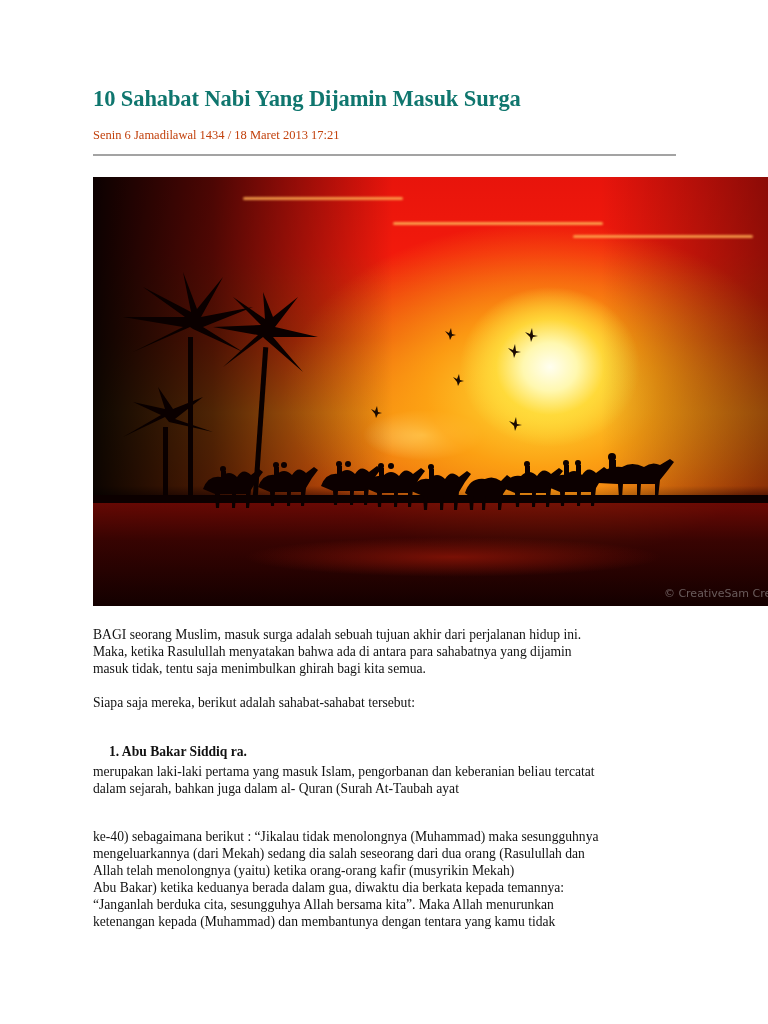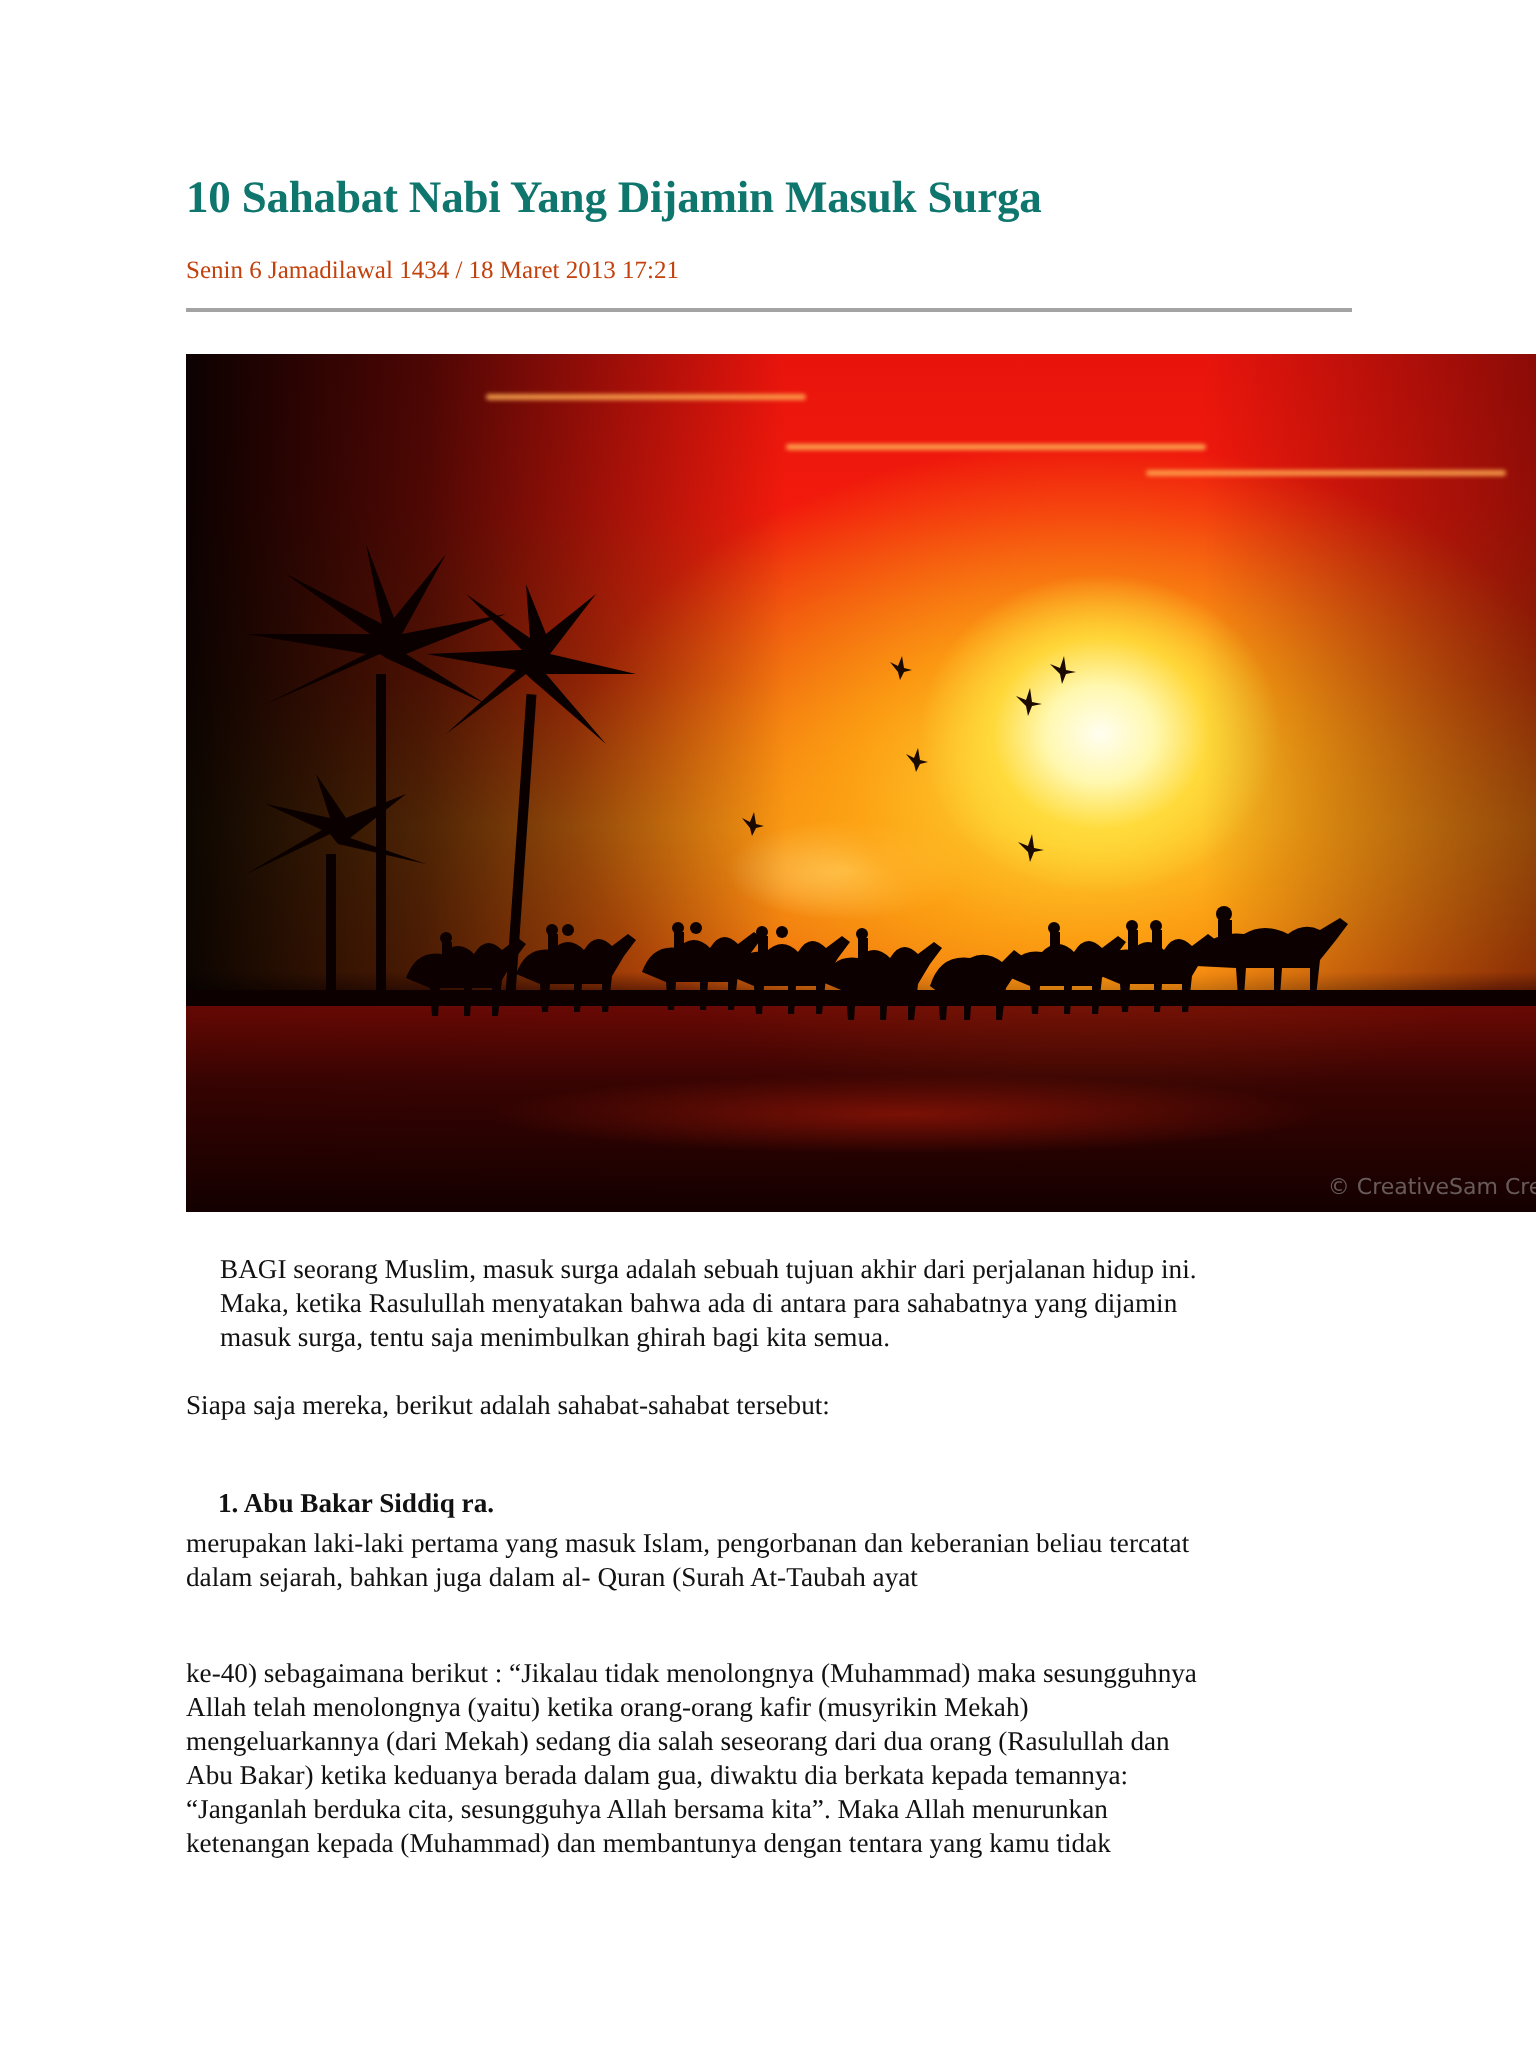--- a/index.html
+++ b/index.html
@@ -26,21 +26,21 @@
   .hero .streak { position: absolute; height: 3px; background: rgba(255,170,80,0.85); border-radius: 2px; filter: blur(1px); }
   .hero .ground { position: absolute; left: 0; top: 320px; width: 675px; height: 109px;
           background: linear-gradient(180deg, rgba(120,10,4,0.9) 0%, rgba(60,4,2,0.9) 40%, rgba(20,0,0,0.95) 100%); }
   .hero .ground-glow { position: absolute; left: 150px; top: 360px; width: 420px; height: 40px;
           background: radial-gradient(ellipse at center, rgba(140,20,6,0.8), rgba(0,0,0,0) 70%); }
   .hero svg { position: absolute; left: 0; top: 0; }
   .watermark { position: absolute; right: 2px; bottom: 6px; font-family: "DejaVu Sans", sans-serif;
           font-size: 11px; color: rgba(200,200,200,0.45); white-space: nowrap; }
 
   .para { position: absolute; left: 93px; width: 590px; margin: 0; font-size: 13.6px; line-height: 17px; color: #111; }
-  .p1 { top: 626px; margin-left: 17px; }
+  .p1 { top: 626px; }
   .p2 { top: 694px; }
   .h1 { position: absolute; left: 93px; top: 728px; margin: 16px; font-size: 13.6px; font-weight: bold; }
   .p3 { top: 763px; }
   .p4 { top: 828px; width: 590px; }
   .line { display: block; white-space: nowrap; }
 </style>
 </head>
 <body>
 
 <div class="page">
@@ -130,34 +130,34 @@
           </g>
       </g>
     </svg>
 
     <div class="watermark">© CreativeSam Creation</div>
   </div>
 
   <p class="para p1">
     <span class="line">BAGI seorang Muslim, masuk surga adalah sebuah tujuan akhir dari perjalanan hidup ini.</span>
     <span class="line">Maka, ketika Rasulullah menyatakan bahwa ada di antara para sahabatnya yang dijamin</span>
-    <span class="line">masuk surga, tentu saja menimbulkan ghirah bagi kita semua.</span>
+    <span class="line">masuk tidak, tentu saja menimbulkan ghirah bagi kita semua.</span>
   </p>
 
   <p class="para p2">Siapa saja mereka, berikut adalah sahabat-sahabat tersebut:</p>
 
   <h2 class="h1">1. Abu Bakar Siddiq ra.</h2>
 
   <p class="para p3">
     <span class="line">merupakan laki-laki pertama yang masuk Islam, pengorbanan dan keberanian beliau tercatat</span>
     <span class="line">dalam sejarah, bahkan juga dalam al- Quran (Surah At-Taubah ayat</span>
   </p>
 
   <p class="para p4">
     <span class="line">ke-40) sebagaimana berikut : “Jikalau tidak menolongnya (Muhammad) maka sesungguhnya</span>
+    <span class="line">mengeluarkannya (dari Mekah) sedang dia salah seseorang dari dua orang (Rasulullah dan</span>
     <span class="line">Allah telah menolongnya (yaitu) ketika orang-orang kafir (musyrikin Mekah)</span>
-    <span class="line">mengeluarkannya (dari Mekah) sedang dia salah seseorang dari dua orang (Rasulullah dan</span>
     <span class="line">Abu Bakar) ketika keduanya berada dalam gua, diwaktu dia berkata kepada temannya:</span>
     <span class="line">“Janganlah berduka cita, sesungguhya Allah bersama kita”. Maka Allah menurunkan</span>
     <span class="line">ketenangan kepada (Muhammad) dan membantunya dengan tentara yang kamu tidak</span>
   </p>
 
 </div>
 
 </body></html>

